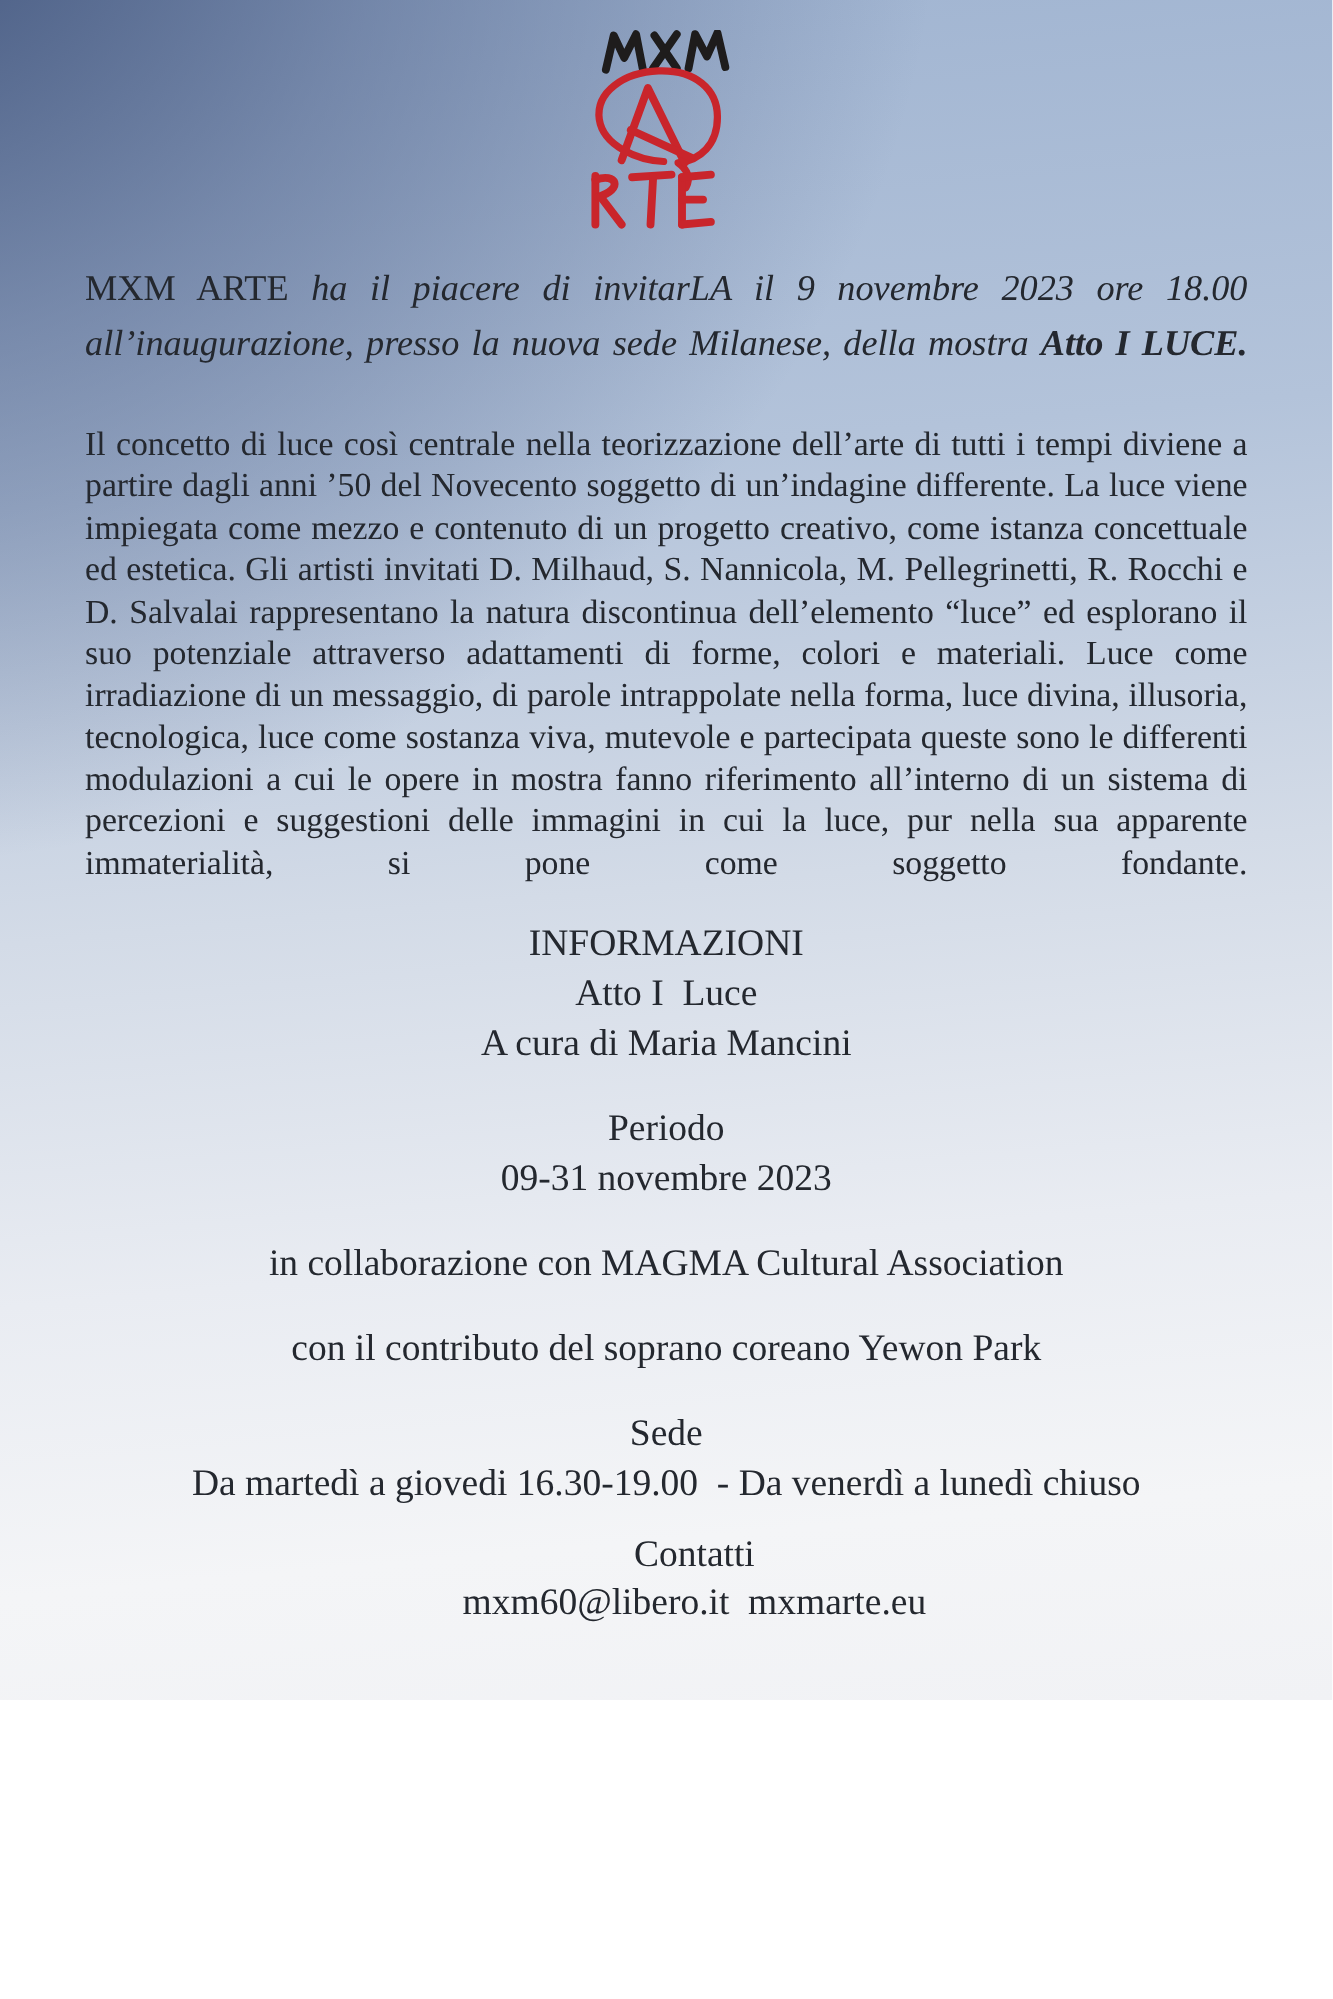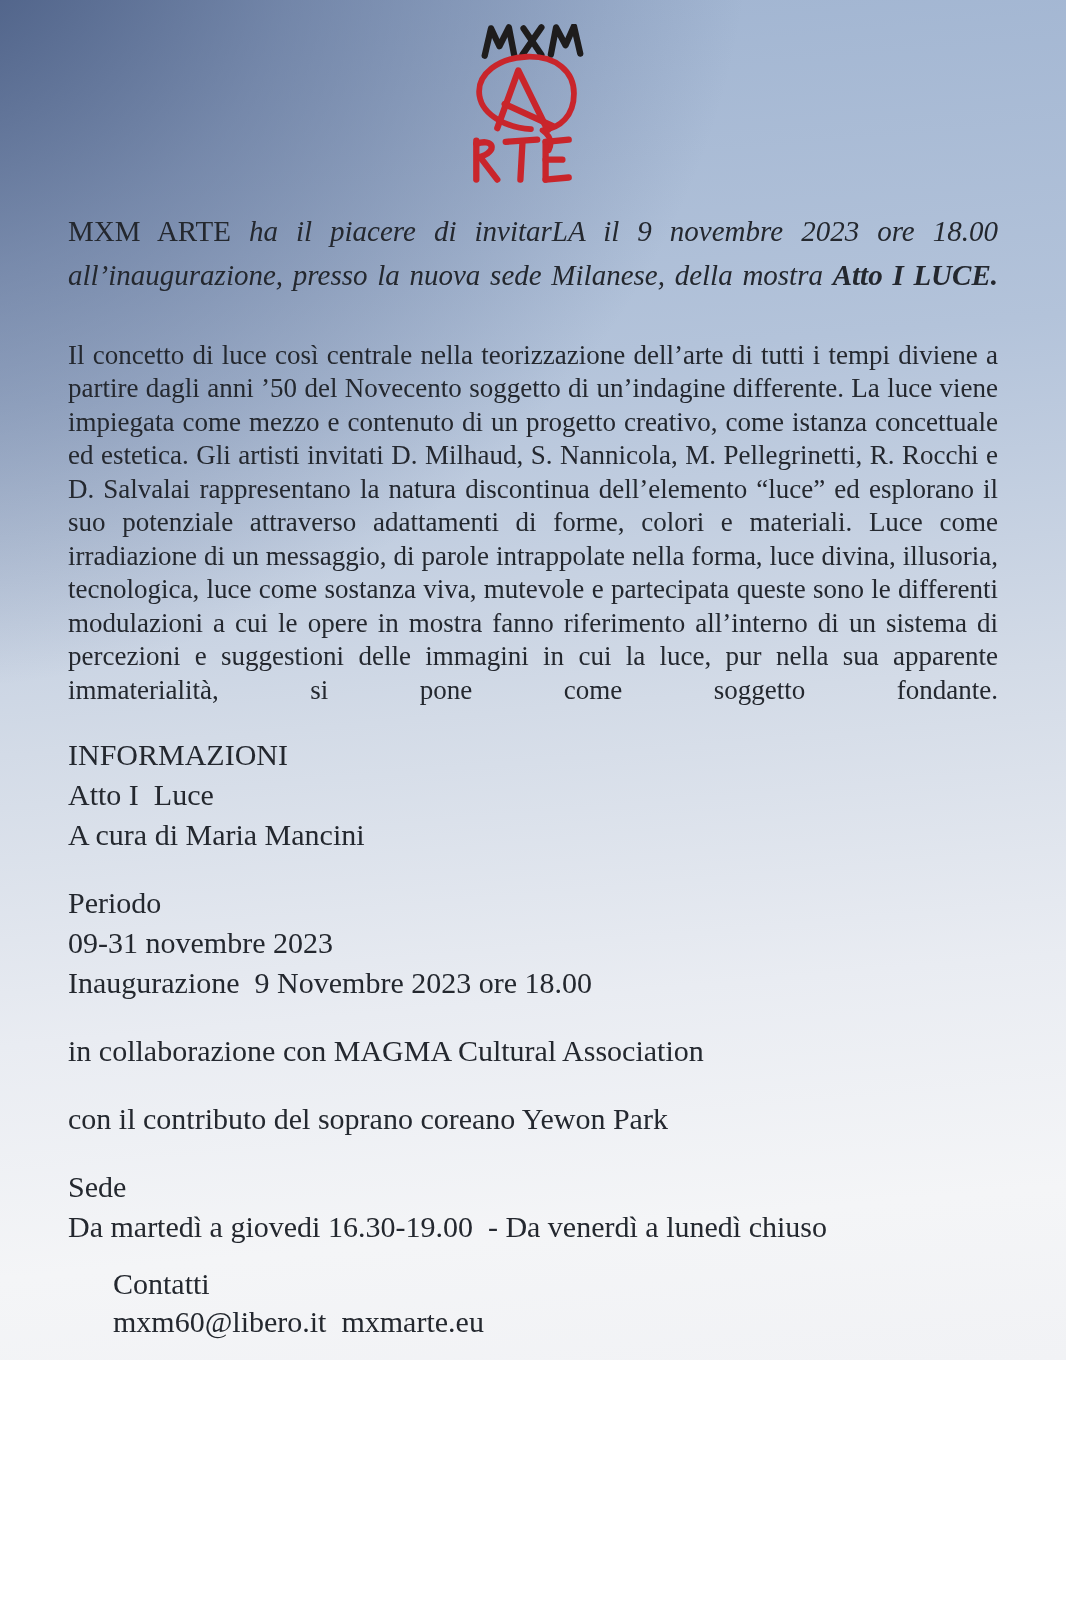--- a/index.html
+++ b/index.html
@@ -35,21 +35,21 @@
   .intro .brand { font-style: normal; }
   .intro .highlight { font-weight: bold; }
   .description {
     margin: 42px 0 0;
     font-size: 27px;
     line-height: 1.24;
     text-align: justify;
     text-align-last: justify;
   }
   .block { margin-top: 28px; font-size: 30px; }
-  .block p { margin: 0; line-height: 40px; white-space: pre-wrap; }
+  .block p { margin: 0; line-height: 40px; white-space: pre-wrap; text-align: center; }
   .block--contatti { margin-top: 18px; margin-left: 45px; }
   .block--contatti p { line-height: 38px; }
 </style>
 </head>
 <body>
 
 <div class="flyer">
 
   <header class="logo-wrap">
     <svg class="logo-svg" width="126" height="160" viewBox="0 0 120 152" fill="none" stroke-linecap="round" stroke-linejoin="round">
@@ -90,21 +90,20 @@
 
   <section class="block">
     <p>INFORMAZIONI</p>
     <p>Atto I  Luce</p>
     <p>A cura di Maria Mancini</p>
   </section>
 
   <section class="block">
     <p>Periodo</p>
     <p>09-31 novembre 2023</p>
-    <p>Inaugurazione  9 Novembre 2023 ore 18.00</p>
   </section>
 
   <section class="block">
     <p>in collaborazione con MAGMA Cultural Association</p>
   </section>
 
   <section class="block">
     <p>con il contributo del soprano coreano Yewon Park</p>
   </section>
 

